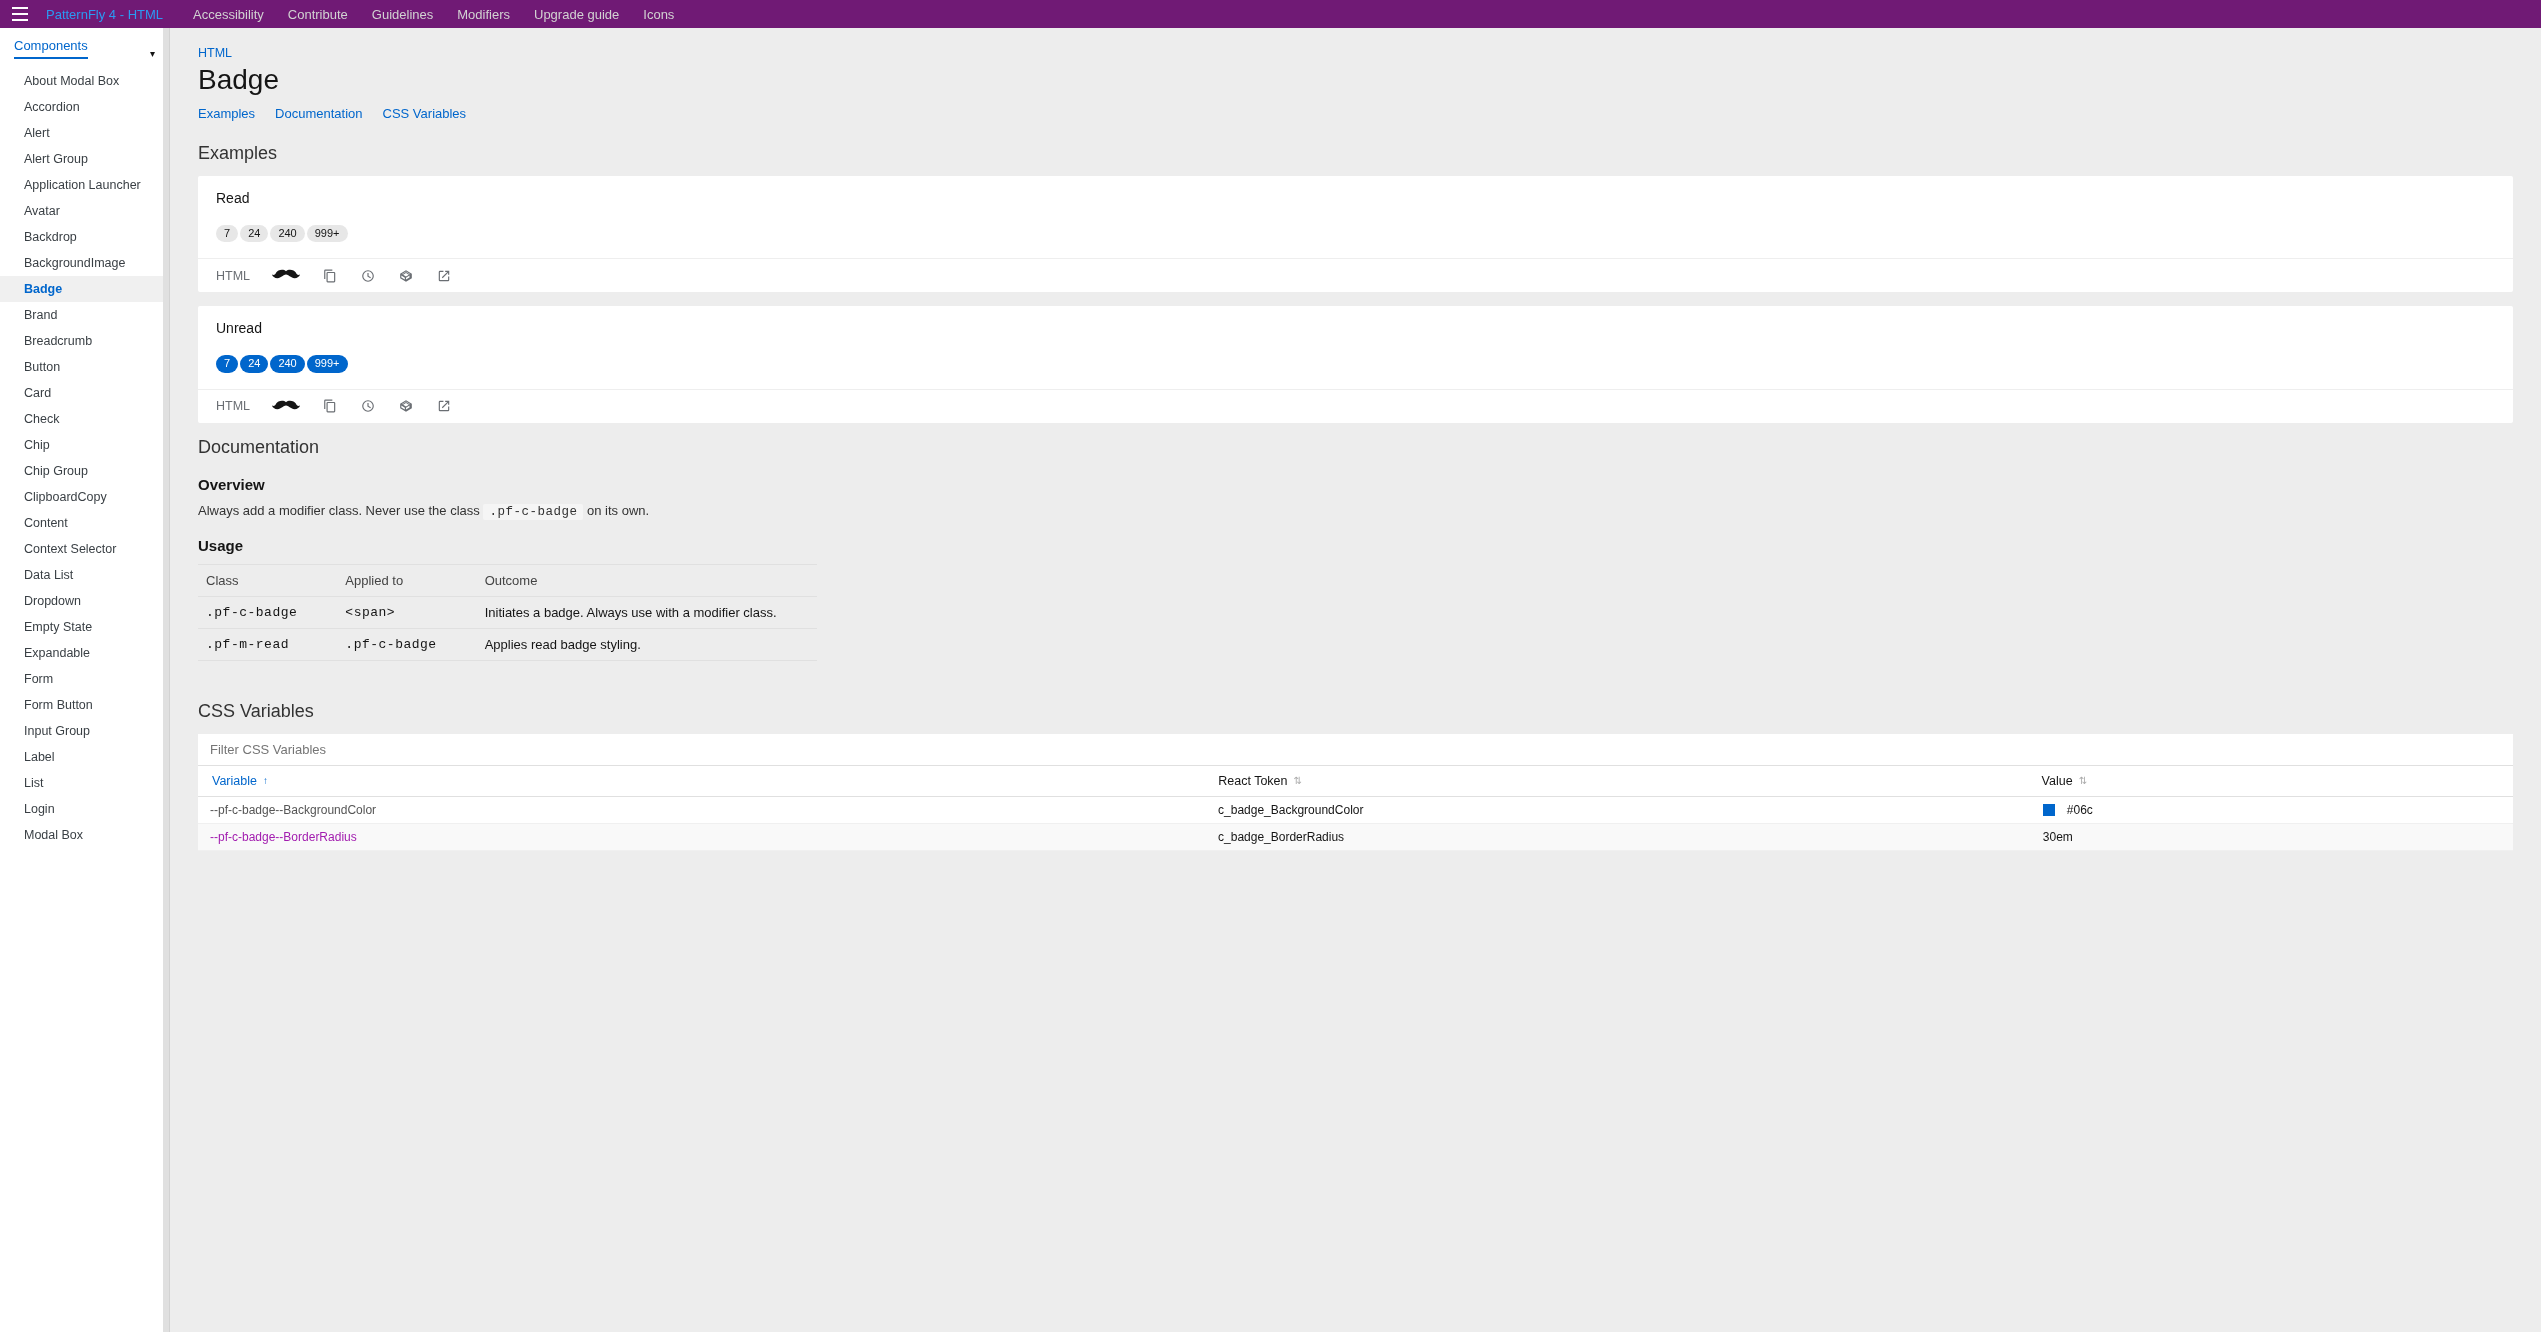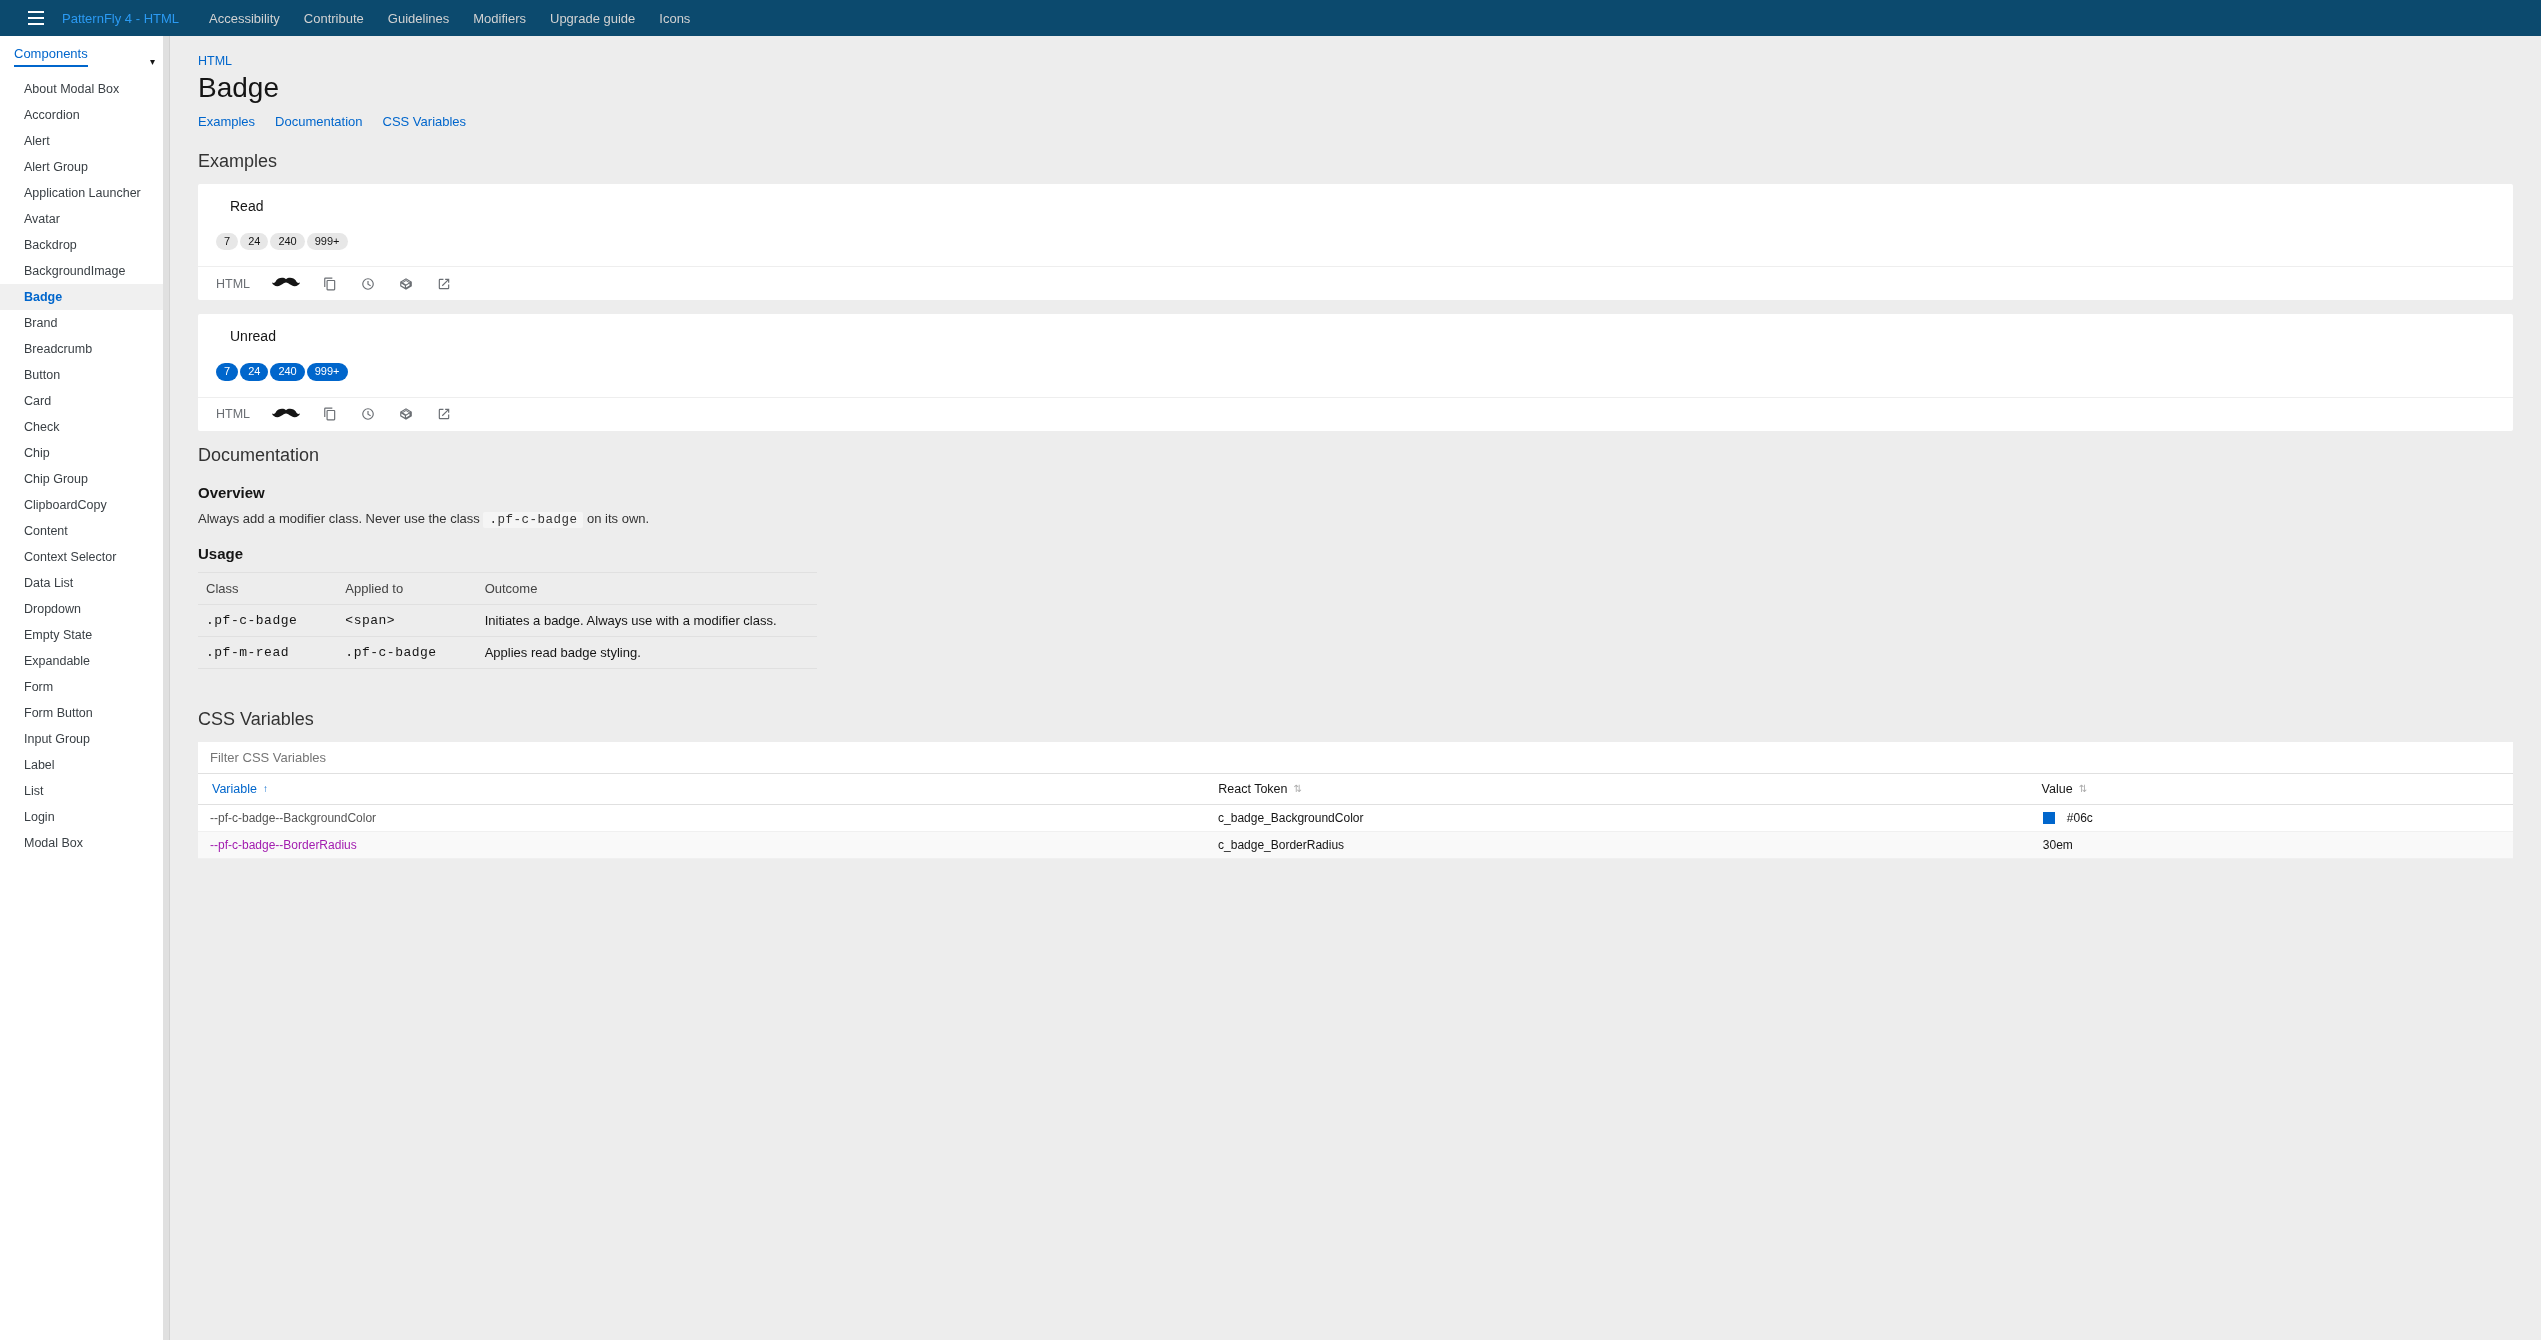--- a/index.html
+++ b/index.html
@@ -1,19 +1,19 @@
 <!DOCTYPE html>
 <html><head>
 <meta charset="utf-8">
 <style>
   * { box-sizing: border-box; margin: 0; padding: 0; }
   body { font-family: "Helvetica Neue", Arial, sans-serif; font-size: 14px; color: #151515; background: #fff; }
   
   .masthead {
-    background: #0c4a6e; color: #fff; height: 36px; display: flex; align-items: center; padding: 0 24px;
+    background: #701a75; color: #fff; height: 28px; display: flex; align-items: center; padding: 0 8px;
   }
   .hamburger { width: 24px; height: 24px; display: flex; flex-direction: column; justify-content: center; gap: 4px; cursor: pointer; padding: 0 4px; }
   .hamburger span { display: block; height: 2px; background: #fff; }
   .brand { color: #2b9af3; font-size: 13px; margin-left: 14px; margin-right: 30px; }
   .topnav { display: flex; gap: 24px; }
   .topnav a { color: #d2d2d2; font-size: 13px; text-decoration: none; }
   
   .page { display: flex; height: calc(100vh - 40px); }
   .sidebar { width: 170px; border-right: 1px solid #d2d2d2; background: #fff; overflow-y: auto; font-size: 13px; position: relative; }
   .sidebar::after { content:""; position:absolute; top:0; right:0; width:6px; height:100%; background: #e0e0e0; }
@@ -26,21 +26,21 @@
   
   .main { flex: 1; background: #ededed; overflow-y: auto; padding: 18px 28px 40px 28px; }
   .breadc { color: #06c; font-size: 12.5px; }
   h1.page-title { font-size: 28px; font-weight: 500; margin: 4px 0 10px 0; color: #151515; }
   .tabs-row { display: flex; gap: 20px; font-size: 13px; margin-bottom: 22px; }
   .tabs-row a { color: #06c; text-decoration: none; }
   h2.sec { font-size: 18px; font-weight: 500; margin-bottom: 12px; color: #333; }
   h3.sub { font-size: 15px; font-weight: 600; margin: 18px 0 10px 0; }
   
   .card { background: #fff; border-radius: 2px; margin-bottom: 14px; }
-  .card-title { font-size: 14px; font-weight: 500; padding: 14px 18px 10px 32px; }
+  .card-title { font-size: 14px; font-weight: 500; padding: 14px 18px 10px 18px; }
   .card-body { padding: 8px 18px 16px 18px; border-bottom: 1px solid #eee; }
   .card-footer { display: flex; align-items: center; gap: 22px; padding: 8px 18px; }
   .footer-label { font-size: 12.5px; color: #6a6e73; }
   .icon-btn { width: 16px; height: 16px; color: #6a6e73; cursor: pointer; display:inline-flex; align-items:center; justify-content:center; }
   .icon-btn svg { width: 14px; height: 14px; }
   
   .badge { display: inline-block; border-radius: 30em; font-size: 11px; padding: 1px 8px; margin-right: 2px; line-height: 1.4; }
   .badge.read { background: #e7e7e7; color: #151515; }
   .badge.unread { background: #06c; color: #fff; }
   

